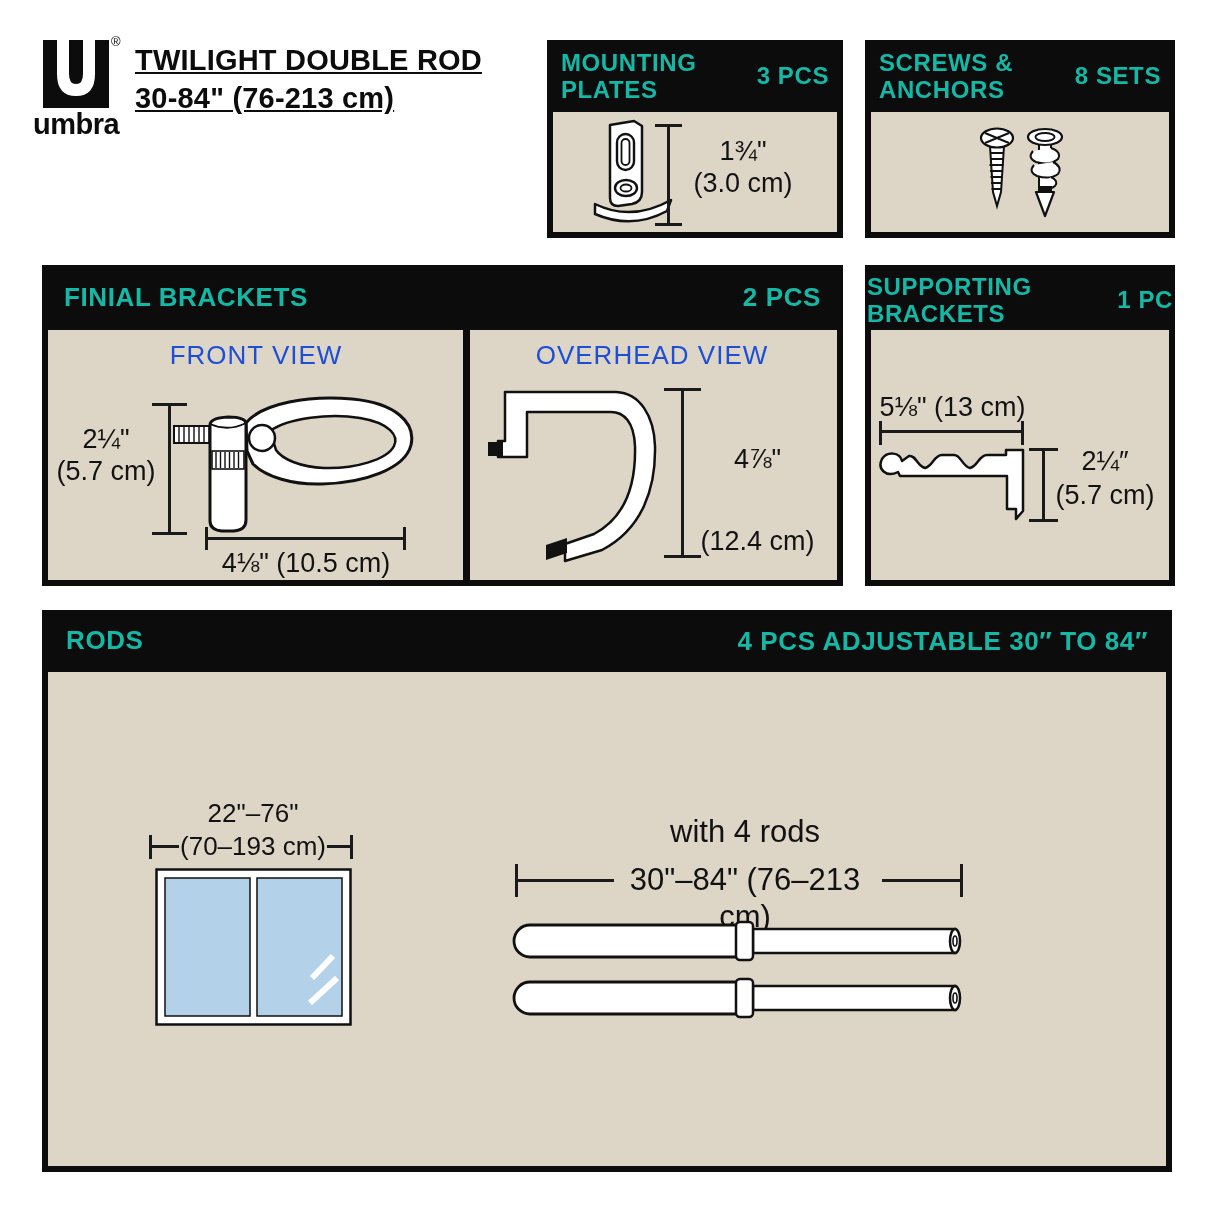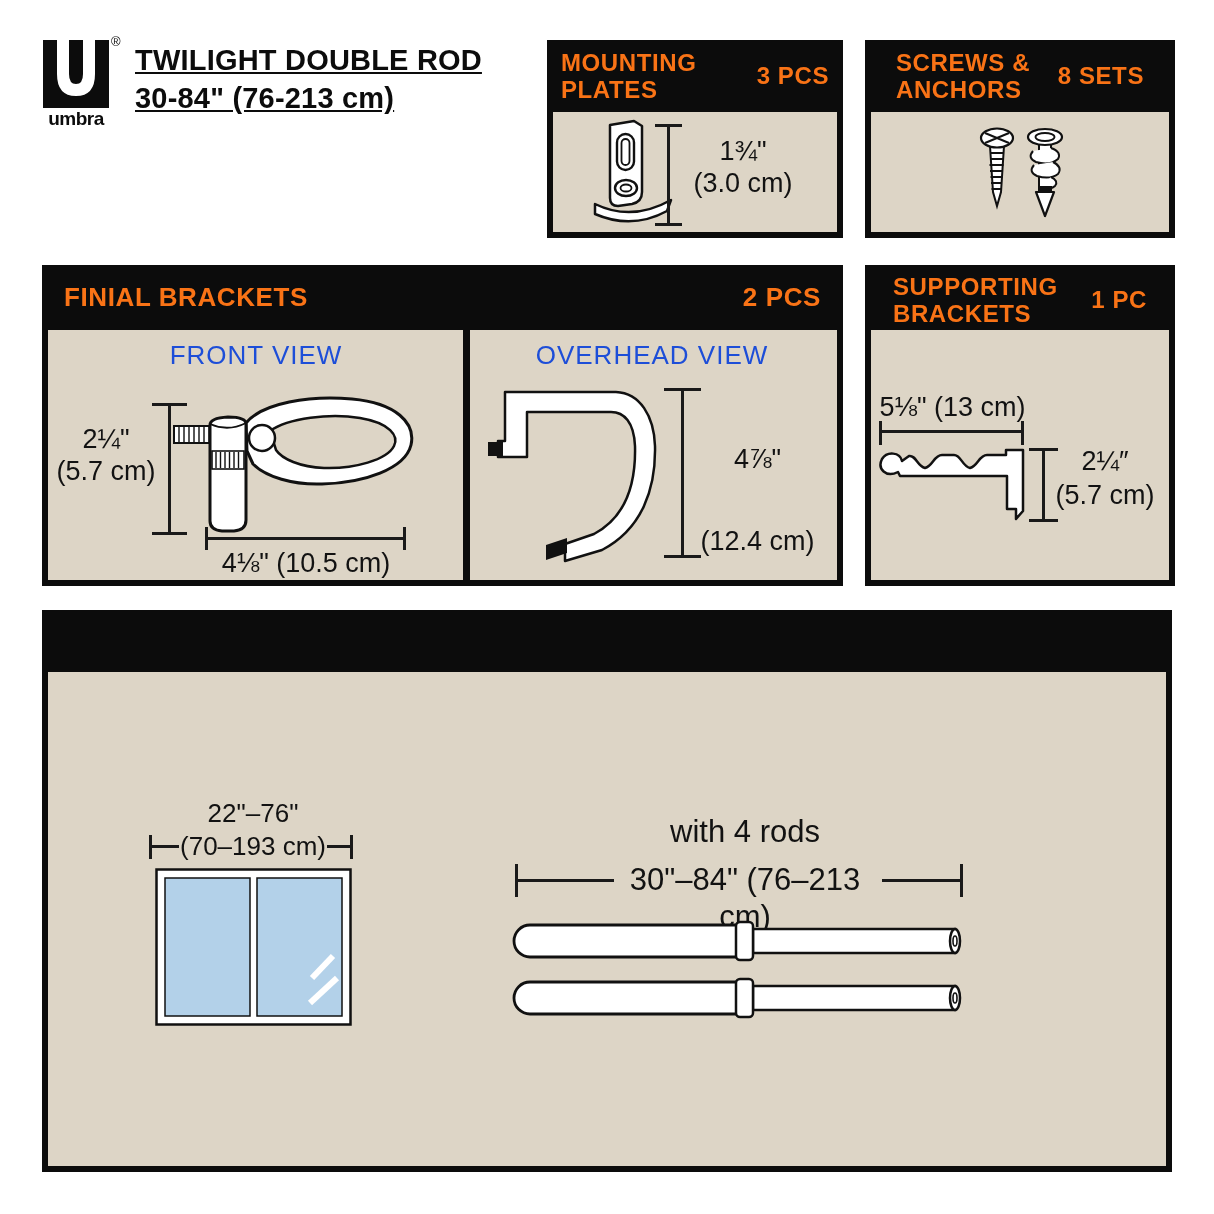--- a/index.html
+++ b/index.html
@@ -4,26 +4,26 @@
 <style>
   html,body{margin:0;padding:0;}
   body{
     width:1214px;height:1214px;position:relative;overflow:hidden;
     background:#ffffff;color:#111;
     font-family:"Liberation Sans", sans-serif;
   }
   .abs{position:absolute;}
   .panel{position:absolute;background:#0c0c0c;}
   .panel-inner{position:absolute;left:6px;right:6px;bottom:6px;background:#ddd5c6;}
-  .hdr{position:absolute;left:0;right:0;top:0;display:flex;align-items:center;justify-content:space-between;color:#f97316;font-weight:bold;letter-spacing:.6px;}
+  .hdr{position:absolute;left:0;right:0;top:0;display:flex;align-items:center;justify-content:space-between;color:#14b8a6;font-weight:bold;letter-spacing:.6px;}
   .hdr .t{line-height:1.13;}
   .dimlabel{position:absolute;text-align:center;font-size:27px;color:#121212;line-height:1.18;}
   .viewtitle{position:absolute;text-align:center;font-weight:normal;font-size:26px;letter-spacing:1px;color:#1d4ed8;}
   .ln{position:absolute;background:#1a1a1a;}
-  .logo-word{position:absolute;font-weight:bold;font-size:19px;letter-spacing:-.5px;text-align:center;color:#0c0c0c;}
+  .logo-word{position:absolute;font-weight:bold;font-size:29px;letter-spacing:-.5px;text-align:center;color:#0c0c0c;}
   .title-line{position:absolute;font-weight:bold;font-size:29px;color:#0c0c0c;letter-spacing:.2px;text-decoration:underline;}
   svg{display:block;}
 </style>
 </head>
 <body>
 
 <div class="abs" style="left:43px;top:40px;width:66px;height:68px;">
   <svg width="66" height="68" viewBox="0 0 66 68">
     <rect x="0" y="0" width="66" height="68" fill="#0c0c0c"></rect>
     <path d="M14,0 L26,0 L26,34 Q26,44 33,44 Q40,44 40,34 L40,0 L52,0 L52,34 Q52,56 33,56 Q14,56 14,34 Z" fill="#ffffff"></path>
@@ -51,21 +51,21 @@
     <ellipse cx="41" cy="72" rx="5.5" ry="3.5" fill="#fff" stroke="#111" stroke-width="1.8"></ellipse>
   </svg>
 </div>
 <div class="ln" style="left:667px;top:124px;width:3px;height:102px;"></div>
 <div class="ln" style="left:655px;top:124px;width:27px;height:3px;"></div>
 <div class="ln" style="left:655px;top:223px;width:27px;height:3px;"></div>
 <div class="dimlabel" style="left:687px;top:136px;width:112px;">1¾"</div>
 <div class="dimlabel" style="left:687px;top:168px;width:112px;">(3.0 cm)</div>
 
 <div class="panel" style="left:865px;top:40px;width:310px;height:198px;">
-  <div class="hdr" style="height:72px;padding:0 31px;font-size:24px;">
+  <div class="hdr" style="height:72px;padding:0 14px;font-size:24px;">
     <div class="t" style="width:160px;">SCREWS &amp; ANCHORS</div>
     <div>8 SETS</div>
   </div>
   <div class="panel-inner" style="top:72px;"></div>
 </div>
 <div class="abs" style="left:973px;top:126px;">
   <svg width="50" height="95" viewBox="0 0 50 95">
     <path d="M17,20 L31,20 L28,66 L24,80 L20,66 Z" fill="#fff" stroke="#111" stroke-width="2"></path>
     <path d="M17,27 h14 M17,33 h14 M16.5,39 h14 M17,45 h13 M17.5,51 h12 M18,57 h11 M18.5,63 h10" stroke="#111" stroke-width="1.8" fill="none"></path>
     <ellipse cx="24" cy="12" rx="16" ry="9.5" fill="#fff" stroke="#111" stroke-width="2.2"></ellipse>
@@ -126,21 +126,21 @@
     <path d="M58,162 L79,155 L79,170 L58,177 Z" fill="#111"></path>
   </svg>
 </div>
 <div class="ln" style="left:681px;top:388px;width:3px;height:170px;"></div>
 <div class="ln" style="left:664px;top:388px;width:37px;height:3px;"></div>
 <div class="ln" style="left:664px;top:555px;width:37px;height:3px;"></div>
 <div class="dimlabel" style="left:695px;top:444px;width:125px;">4⅞"</div>
 <div class="dimlabel" style="left:695px;top:478px;width:125px;margin-top:48px;">(12.4 cm)</div>
 
 <div class="panel" style="left:865px;top:265px;width:310px;height:321px;">
-  <div class="hdr" style="height:70px;padding:0 28px;font-size:24px;justify-content:space-between;">
+  <div class="hdr" style="height:70px;padding:0 2px;font-size:24px;justify-content:space-between;">
     <div class="t" style="width:180px;">SUPPORTING BRACKETS</div>
     <div>1 PC</div>
   </div>
   <div class="panel-inner" style="top:65px;"></div>
 </div>
 <div class="dimlabel" style="left:870px;top:392px;width:165px;">5⅛" (13 cm)</div>
 <div class="ln" style="left:879px;top:430px;width:145px;height:3px;"></div>
 <div class="ln" style="left:879px;top:421px;width:3px;height:24px;"></div>
 <div class="ln" style="left:1021px;top:421px;width:3px;height:24px;"></div>
 <div class="abs" style="left:876px;top:448px;">
@@ -148,20 +148,24 @@
     <path d="M22,24 C10,30 1,21 6,11 C11,3 24,4 26,13 L33,8 C40,7 41,18 49,20 C57,18 58,7 66,7 L78,7 C85,7 86,18 94,20 C102,18 103,7 111,7 L130,7 L130,2 L147,2 L147,63 L140,71 L140,61 L131,61 L131,28 L24,28 Z" fill="#fff" stroke="#111" stroke-width="2.5" stroke-linejoin="round"></path>
   </svg>
 </div>
 <div class="ln" style="left:1042px;top:448px;width:3px;height:74px;"></div>
 <div class="ln" style="left:1029px;top:448px;width:29px;height:3px;"></div>
 <div class="ln" style="left:1029px;top:519px;width:29px;height:3px;"></div>
 <div class="dimlabel" style="left:1050px;top:446px;width:110px;">2¼″</div>
 <div class="dimlabel" style="left:1050px;top:480px;width:110px;">(5.7 cm)</div>
 
 <div class="panel" style="left:42px;top:610px;width:1130px;height:562px;">
+  <div class="hdr" style="height:62px;padding:0 24px;font-size:26px;">
+    <div class="t">RODS</div>
+    <div>4 PCS ADJUSTABLE 30″ TO 84″</div>
+  </div>
   <div class="panel-inner" style="top:62px;"></div>
 </div>
 
 <div class="dimlabel" style="left:153px;top:798px;width:200px;font-size:26px;">22"–76"</div>
 <div class="ln" style="left:149px;top:835px;width:3px;height:24px;"></div>
 <div class="ln" style="left:151px;top:845px;width:28px;height:3px;"></div>
 <div class="dimlabel" style="left:180px;top:831px;width:146px;font-size:26px;">(70–193 cm)</div>
 <div class="ln" style="left:327px;top:845px;width:25px;height:3px;"></div>
 <div class="ln" style="left:350px;top:835px;width:3px;height:24px;"></div>
 <div class="abs" style="left:155px;top:868px;">

